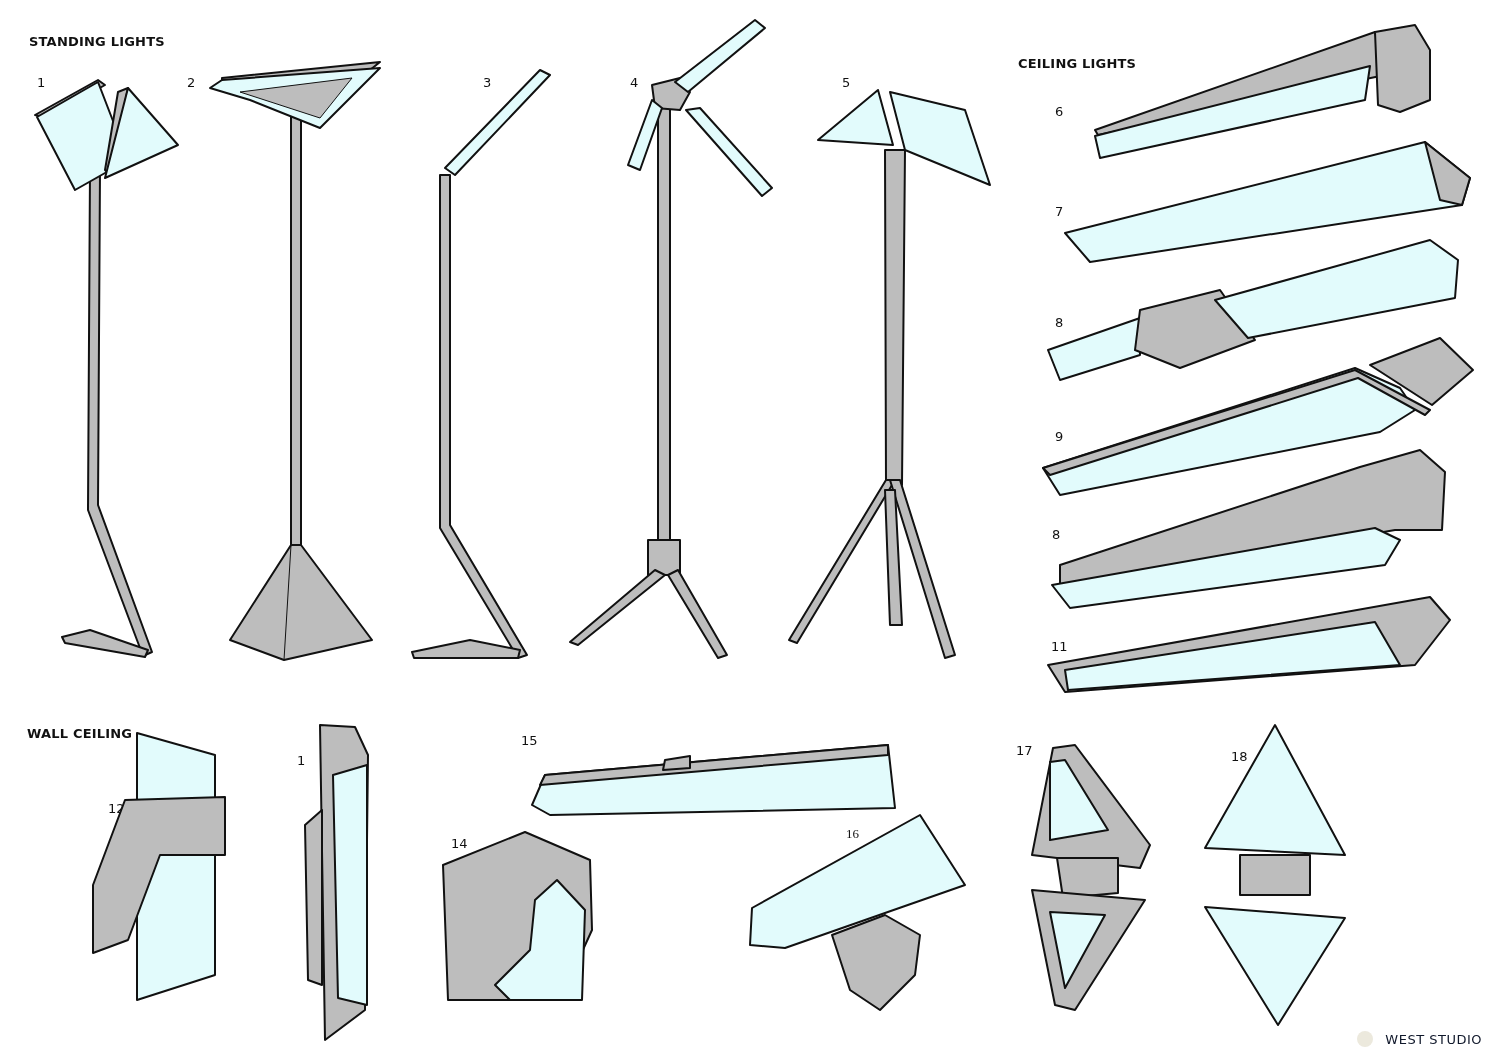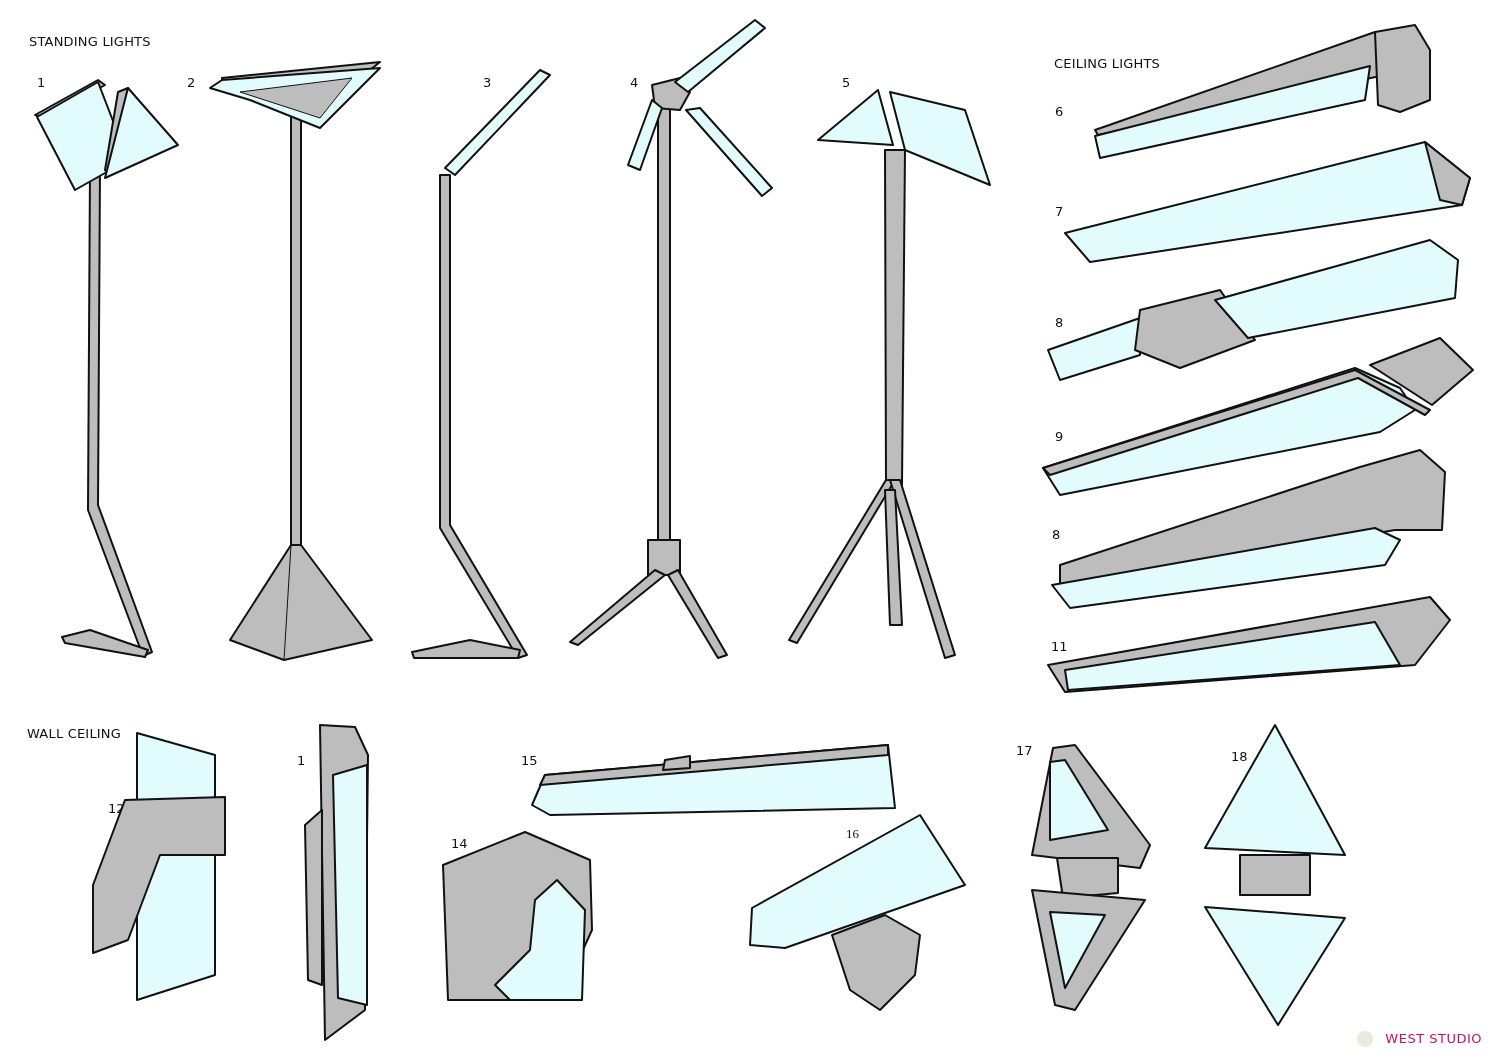--- a/index.html
+++ b/index.html
@@ -1,46 +1,46 @@
 <!DOCTYPE html>
 <html><head>
 <meta charset="utf-8">
 <style>
   html, body { margin: 0; padding: 0; background: #ffffff; }
   body { width: 1500px; height: 1061px; position: relative; overflow: hidden;
          font-family: "DejaVu Sans", "Liberation Sans", sans-serif; color: #111; }
-  .section-title { position: absolute; font-size: 13px; letter-spacing: 0.2px; font-weight: normal; }
+  .section-title { position: absolute; font-size: 13px; letter-spacing: 0.2px; font-weight: bold; }
   .num { position: absolute; font-size: 13px; }
   svg#art { position: absolute; left: 0; top: 0; }
-  .watermark { position: absolute; right: 18px; bottom: 14px; display: flex; align-items: flex-start; gap: 12px;
-               color: #be185d; font-size: 13px; letter-spacing: 0.5px; }
+  .watermark { position: absolute; right: 18px; bottom: 14px; display: flex; align-items: center; gap: 12px;
+               color: #0f172a; font-size: 13px; letter-spacing: 0.5px; }
   .wm-logo { width: 16px; height: 16px; border-radius: 50%; background: #ece9dd; }
 </style>
 </head>
 <body>
 
 <div class="section-title" style="left:29px;top:34px;">STANDING LIGHTS</div>
-<div class="section-title" style="left:1054px;top:56px;">CEILING LIGHTS</div>
+<div class="section-title" style="left:1018px;top:56px;">CEILING LIGHTS</div>
 <div class="section-title" style="left:27px;top:726px;">WALL CEILING</div>
 
 <div class="num" style="left:37px;top:75px;">1</div>
 <div class="num" style="left:187px;top:75px;">2</div>
 <div class="num" style="left:483px;top:75px;">3</div>
 <div class="num" style="left:630px;top:75px;">4</div>
 <div class="num" style="left:842px;top:75px;">5</div>
 <div class="num" style="left:1055px;top:104px;">6</div>
 <div class="num" style="left:1055px;top:204px;">7</div>
 <div class="num" style="left:1055px;top:315px;">8</div>
 <div class="num" style="left:1055px;top:429px;">9</div>
 <div class="num" style="left:1052px;top:527px;">8</div>
 <div class="num" style="left:1051px;top:639px;">11</div>
 <div class="num" style="left:108px;top:753px;margin-top:48px;">12</div>
 <div class="num" style="left:297px;top:753px;">1</div>
 <div class="num" style="left:451px;top:836px;">14</div>
-<div class="num" style="left:521px;top:753px;">15</div>
+<div class="num" style="left:521px;top:733px;">15</div>
 <div class="num" style="left:846px;top:826px;font-family:Liberation Serif, serif;">16</div>
 <div class="num" style="left:1016px;top:743px;">17</div>
 <div class="num" style="left:1219px;top:749px;margin-left:12px;">18</div>
 
 <svg id="art" width="1500" height="1061" viewBox="0 0 1500 1061">
   <g stroke="#111" stroke-width="2" stroke-linejoin="round" fill="#bdbdbd">
 
     <g>
       <path d="M90,170 L100,170 L98,505 L152,652 L143,656 L88,510 Z"></path>
       <path d="M62,637 L90,630 L148,650 L145,657 L65,643 Z"></path>

